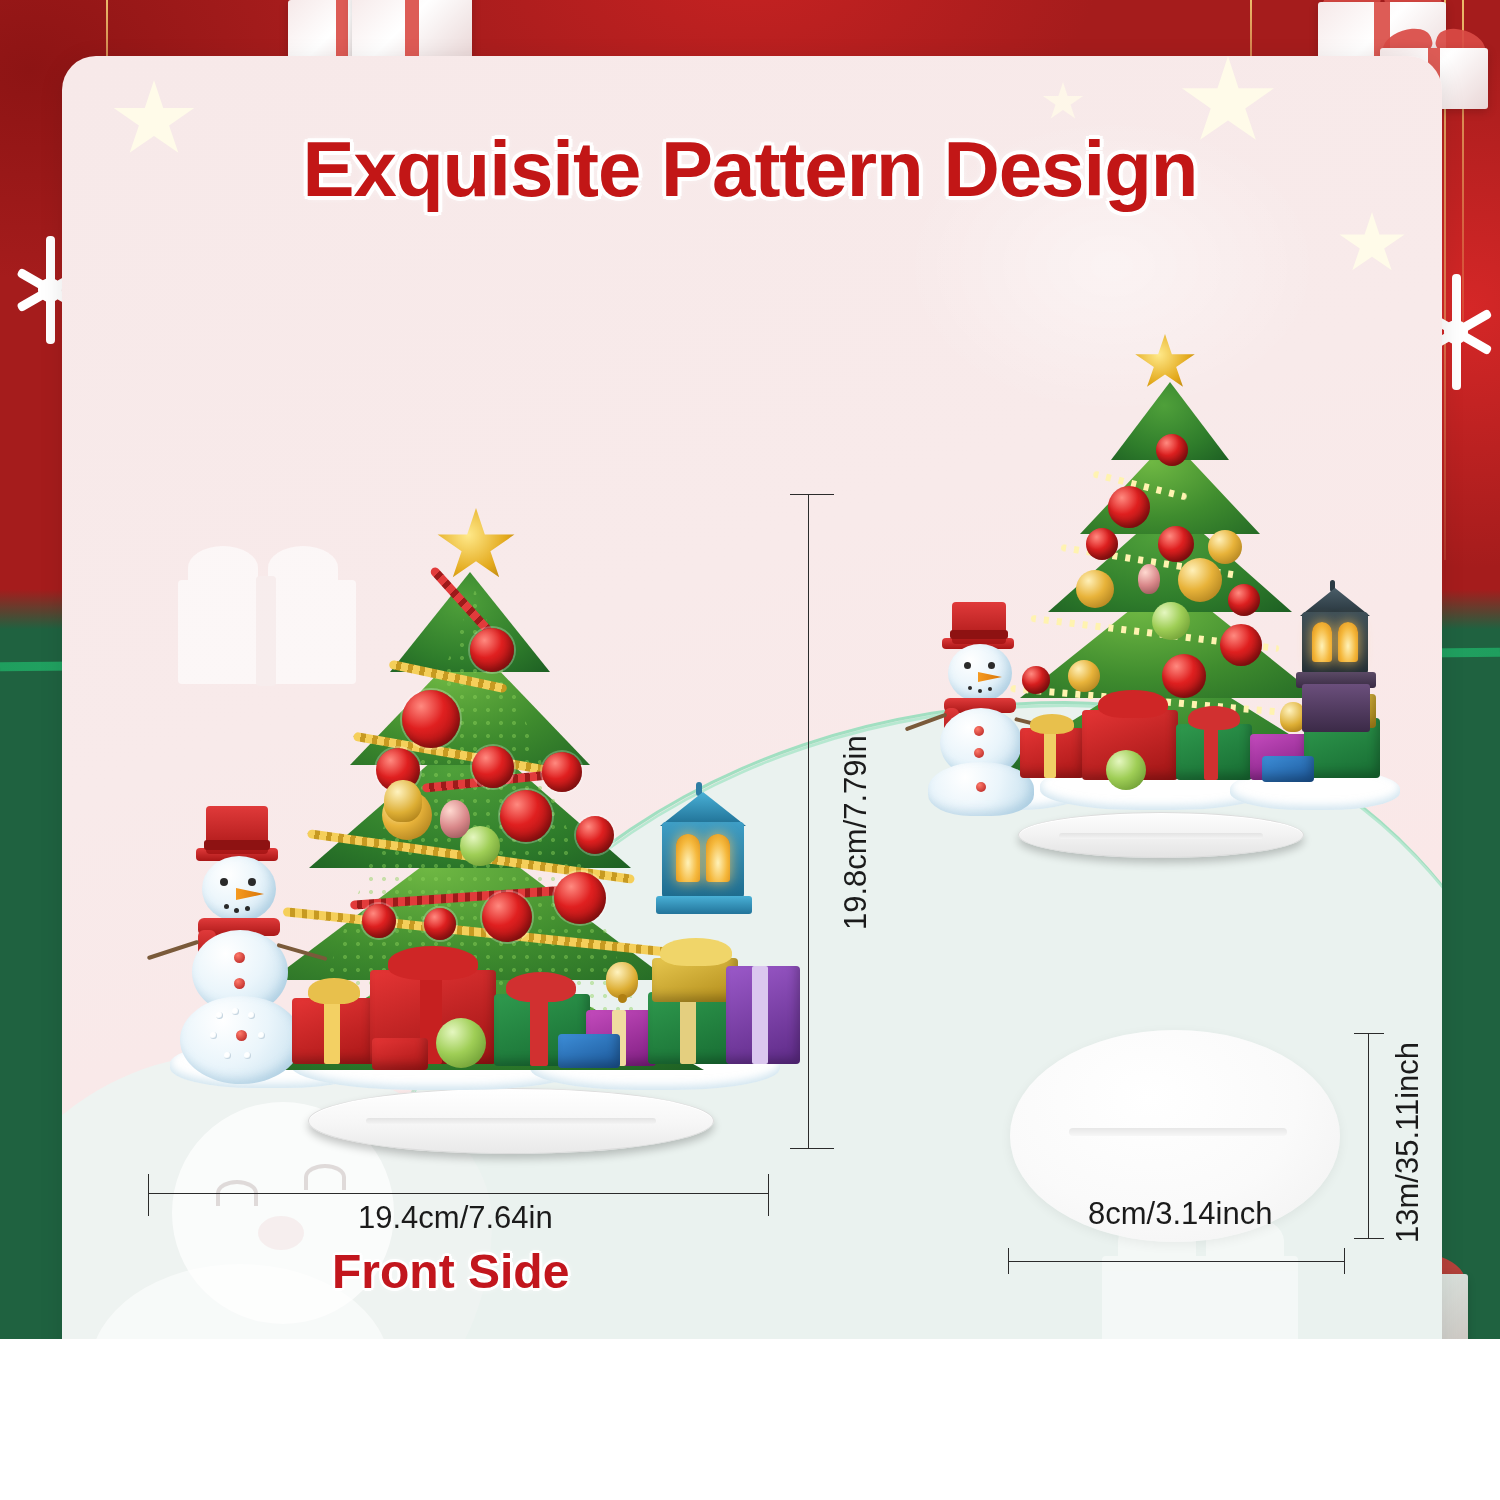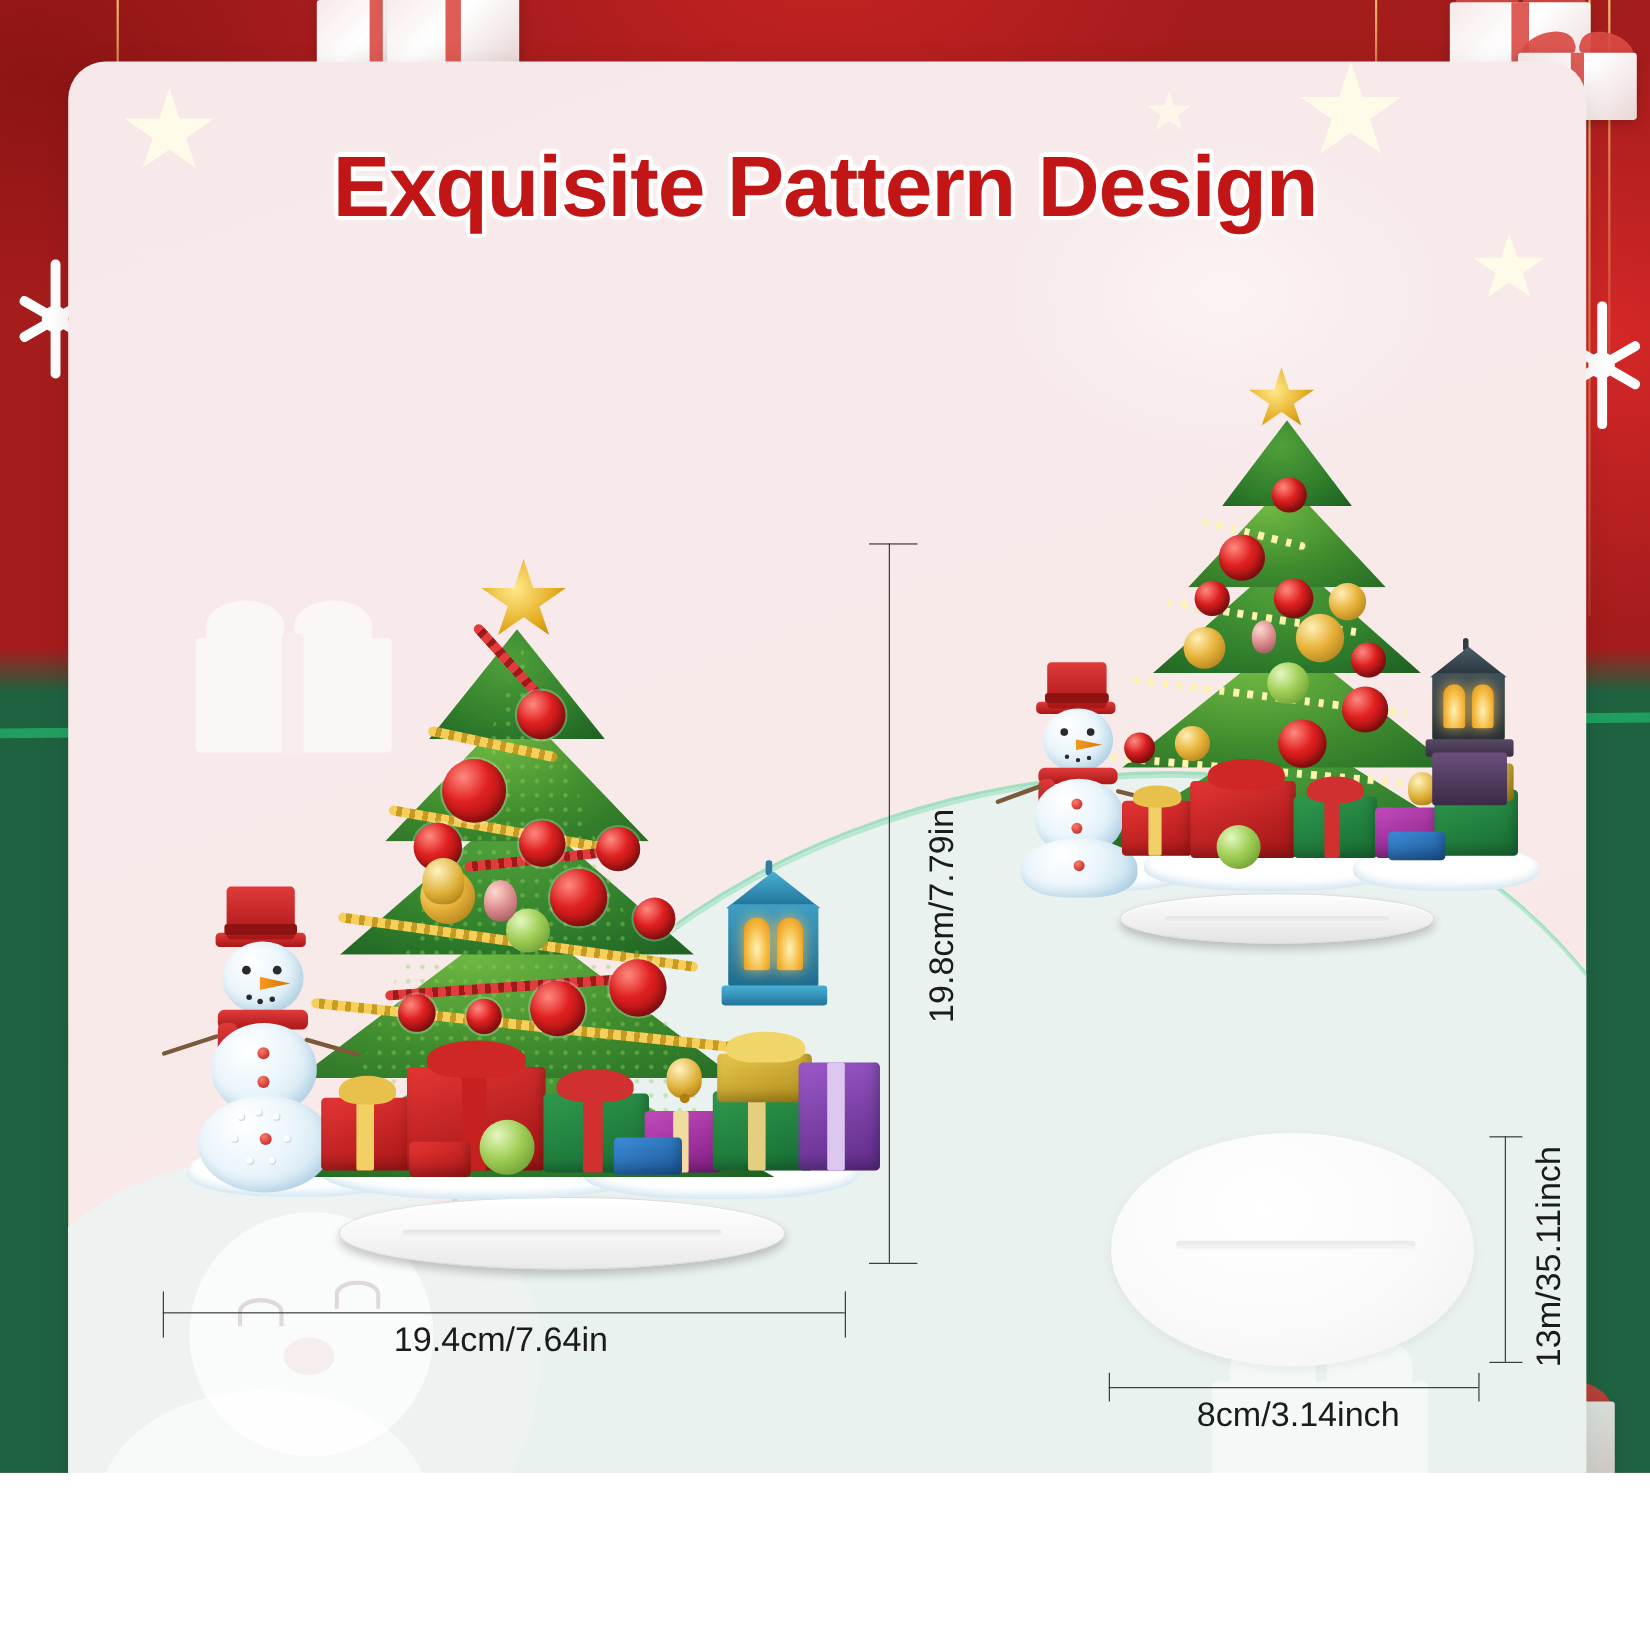--- a/index.html
+++ b/index.html
@@ -545,26 +545,27 @@
   <div class="dim-text vert" style="left:838px;top:930px;">19.8cm/7.79in</div>
 
   <div class="dim-line-h" style="left:148px;top:1193px;width:620px;"></div>
   <div class="dim-cap-v" style="left:148px;top:1174px;height:42px;"></div>
   <div class="dim-cap-v" style="left:768px;top:1174px;height:42px;"></div>
   <div class="dim-text" style="left:358px;top:1200px;">19.4cm/7.64in</div>
 
   <div class="dim-line-h" style="left:1008px;top:1261px;width:336px;"></div>
   <div class="dim-cap-v" style="left:1008px;top:1248px;height:26px;"></div>
   <div class="dim-cap-v" style="left:1344px;top:1248px;height:26px;"></div>
-  <div class="dim-text" style="left:1088px;top:1268px;">8cm/3.14inch</div>
+  <div class="dim-text" style="left:1088px;top:1196px;">8cm/3.14inch</div>
 
   <div class="dim-line-v" style="left:1368px;top:1033px;height:205px;"></div>
   <div class="dim-cap-h" style="left:1354px;top:1033px;width:30px;"></div>
   <div class="dim-cap-h" style="left:1354px;top:1238px;width:30px;"></div>
   <div class="dim-text vert" style="left:1390px;top:1243px;">13m/35.11inch</div>
 
+  <div class="side-label" id="front-label">Front Side</div>
 
   <div class="star5" style="left:112px;top:80px;width:84px;height:80px;"></div>
   <div class="star5" style="left:1180px;top:56px;width:96px;height:92px;"></div>
   <div class="star5" style="left:1338px;top:212px;width:68px;height:64px;"></div>
   <div class="star5" style="left:1042px;top:82px;width:42px;height:40px;opacity:.8;"></div>
 
 </div>
 
 </body></html>

